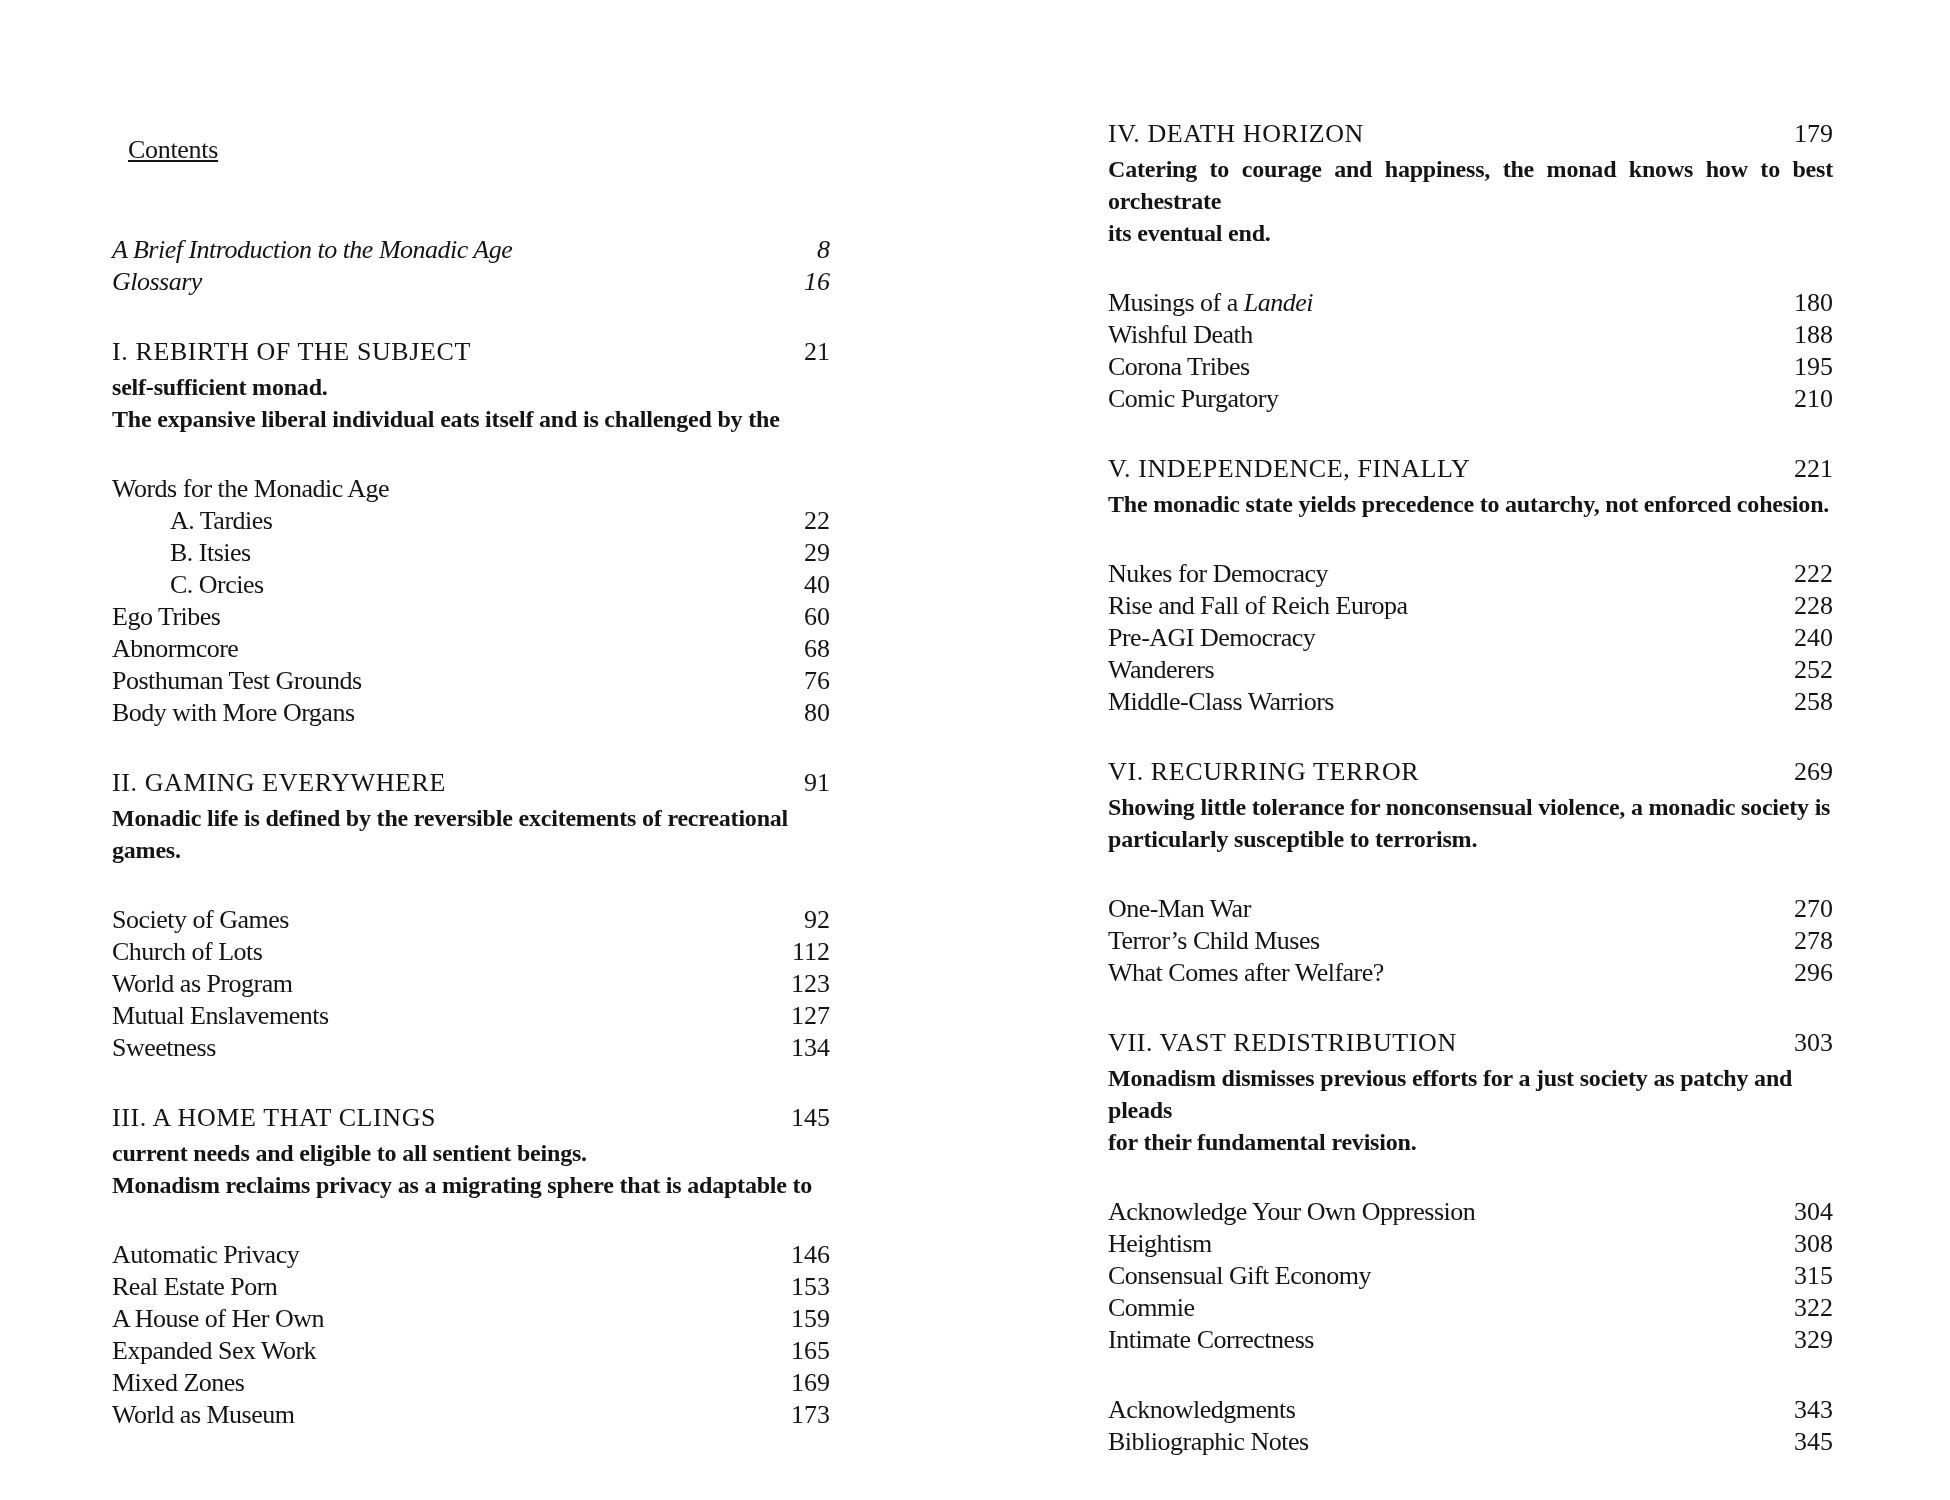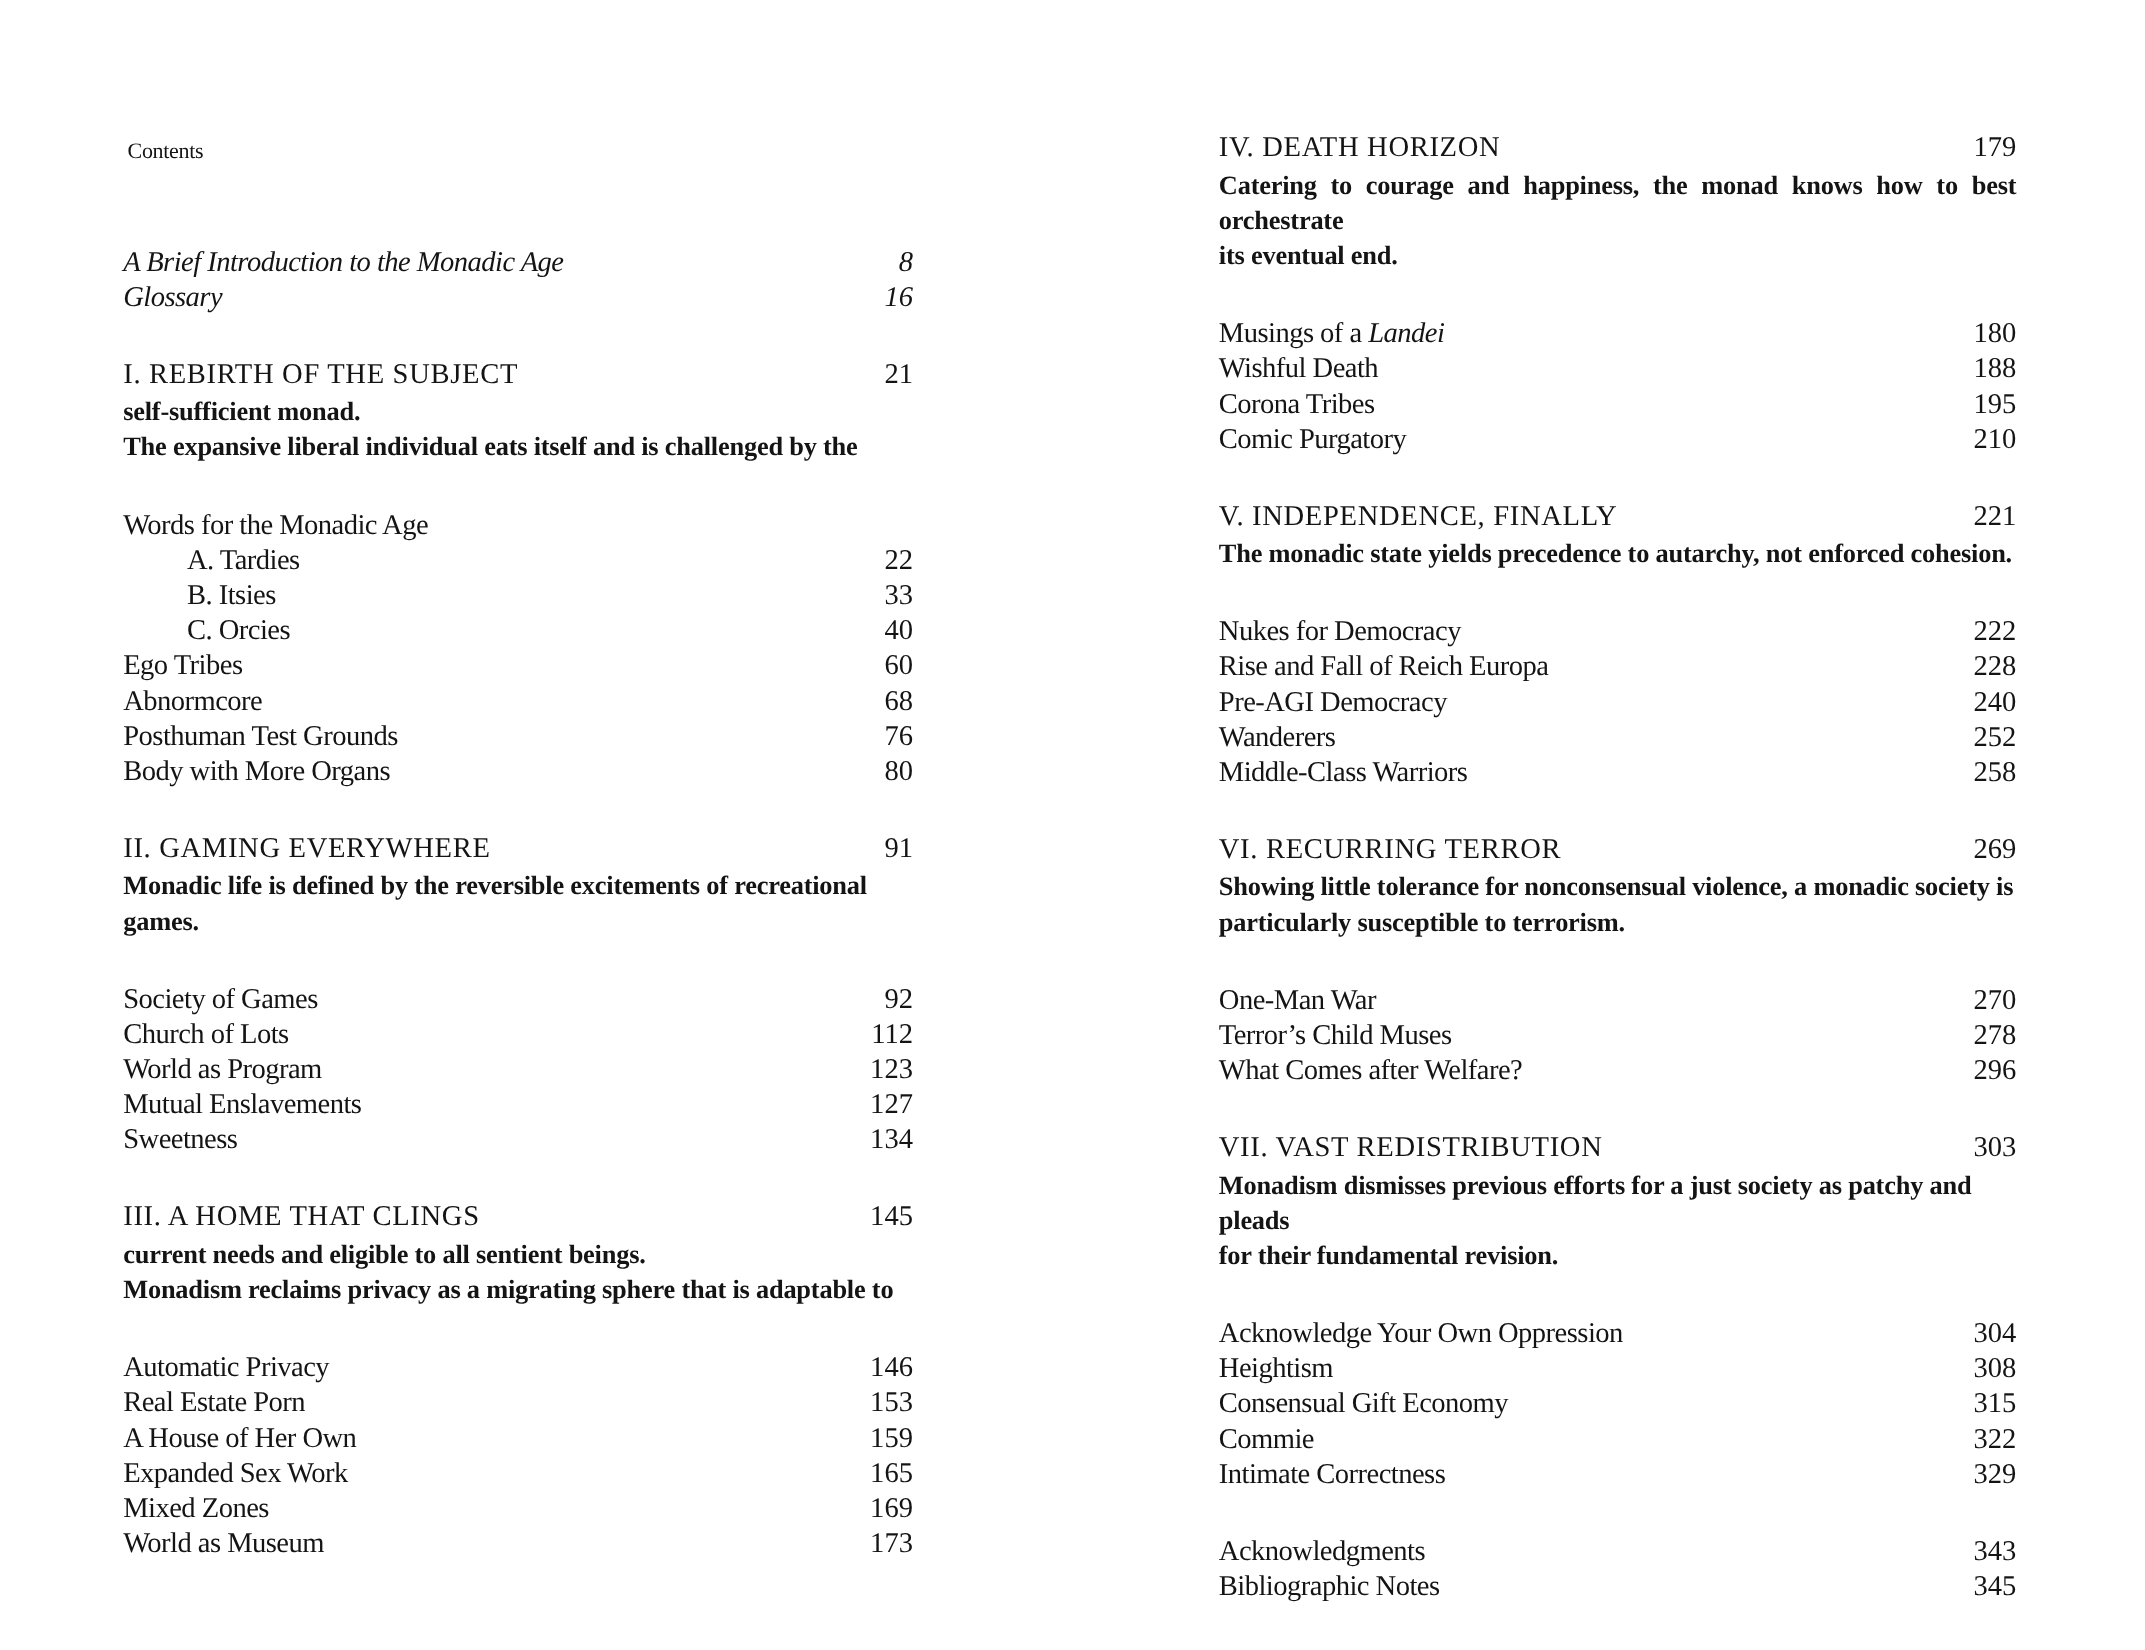--- a/index.html
+++ b/index.html
@@ -21,25 +21,26 @@
     background: #ffffff;
   }
   .col {
     position: absolute;
     top: 118px;
   }
   .col-left  { left: 112px;  width: 718px; }
   .col-right { left: 1108px; width: 725px; }
 
   .toc-title {
-    font-size: 20px;
+    font-size: 26px;
     line-height: 32px;
     font-weight: normal;
-    margin: 4px;
+    margin: 16px;
     letter-spacing: -0.3px;
+    text-decoration: underline;
   }
 
   .block { margin-top: 38px; }
   .block.first { margin-top: 0; }
   .block.after-title { margin-top: 68px; font-style: italic; }
 
   .row {
     display: flex;
     justify-content: space-between;
     align-items: baseline;
@@ -103,21 +104,21 @@
         <div class="row">
           <span class="t">Words for the Monadic Age</span>
           <span class="pg"></span>
         </div>
         <div class="row indent">
           <span class="t">A. Tardies</span>
           <span class="pg">22</span>
         </div>
         <div class="row indent">
           <span class="t">B. Itsies</span>
-          <span class="pg">33</span>
+          <span class="pg">29</span>
         </div>
         <div class="row indent">
           <span class="t">C. Orcies</span>
           <span class="pg">40</span>
         </div>
         <div class="row">
           <span class="t">Ego Tribes</span>
           <span class="pg">60</span>
         </div>
         <div class="row">

